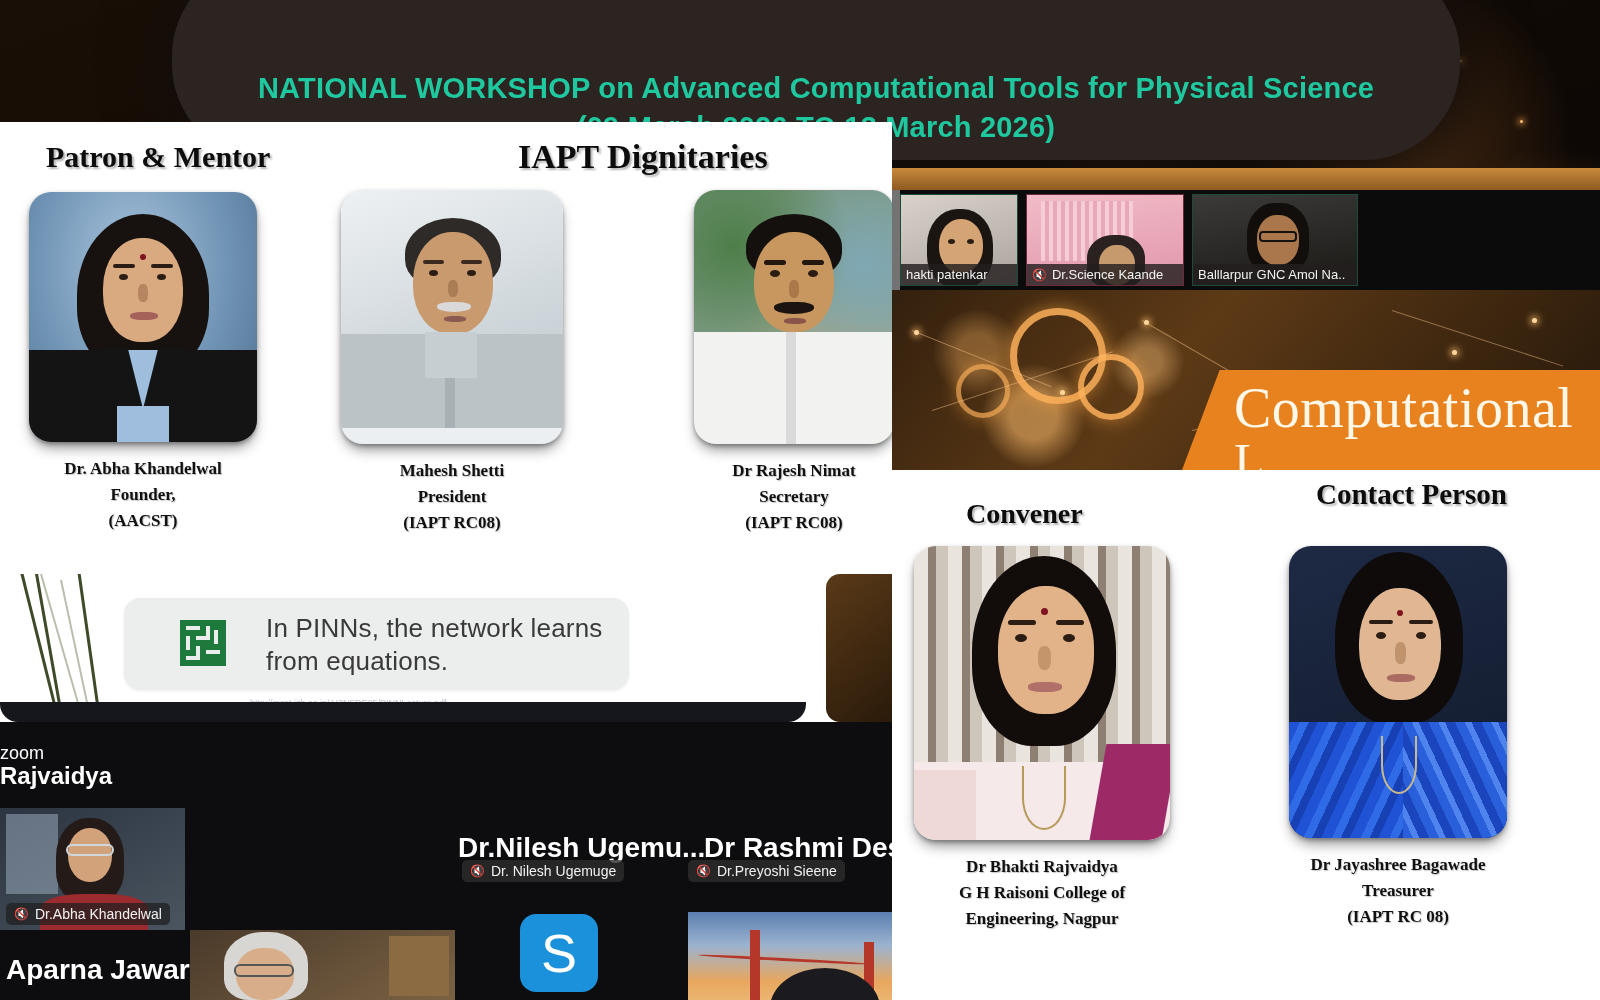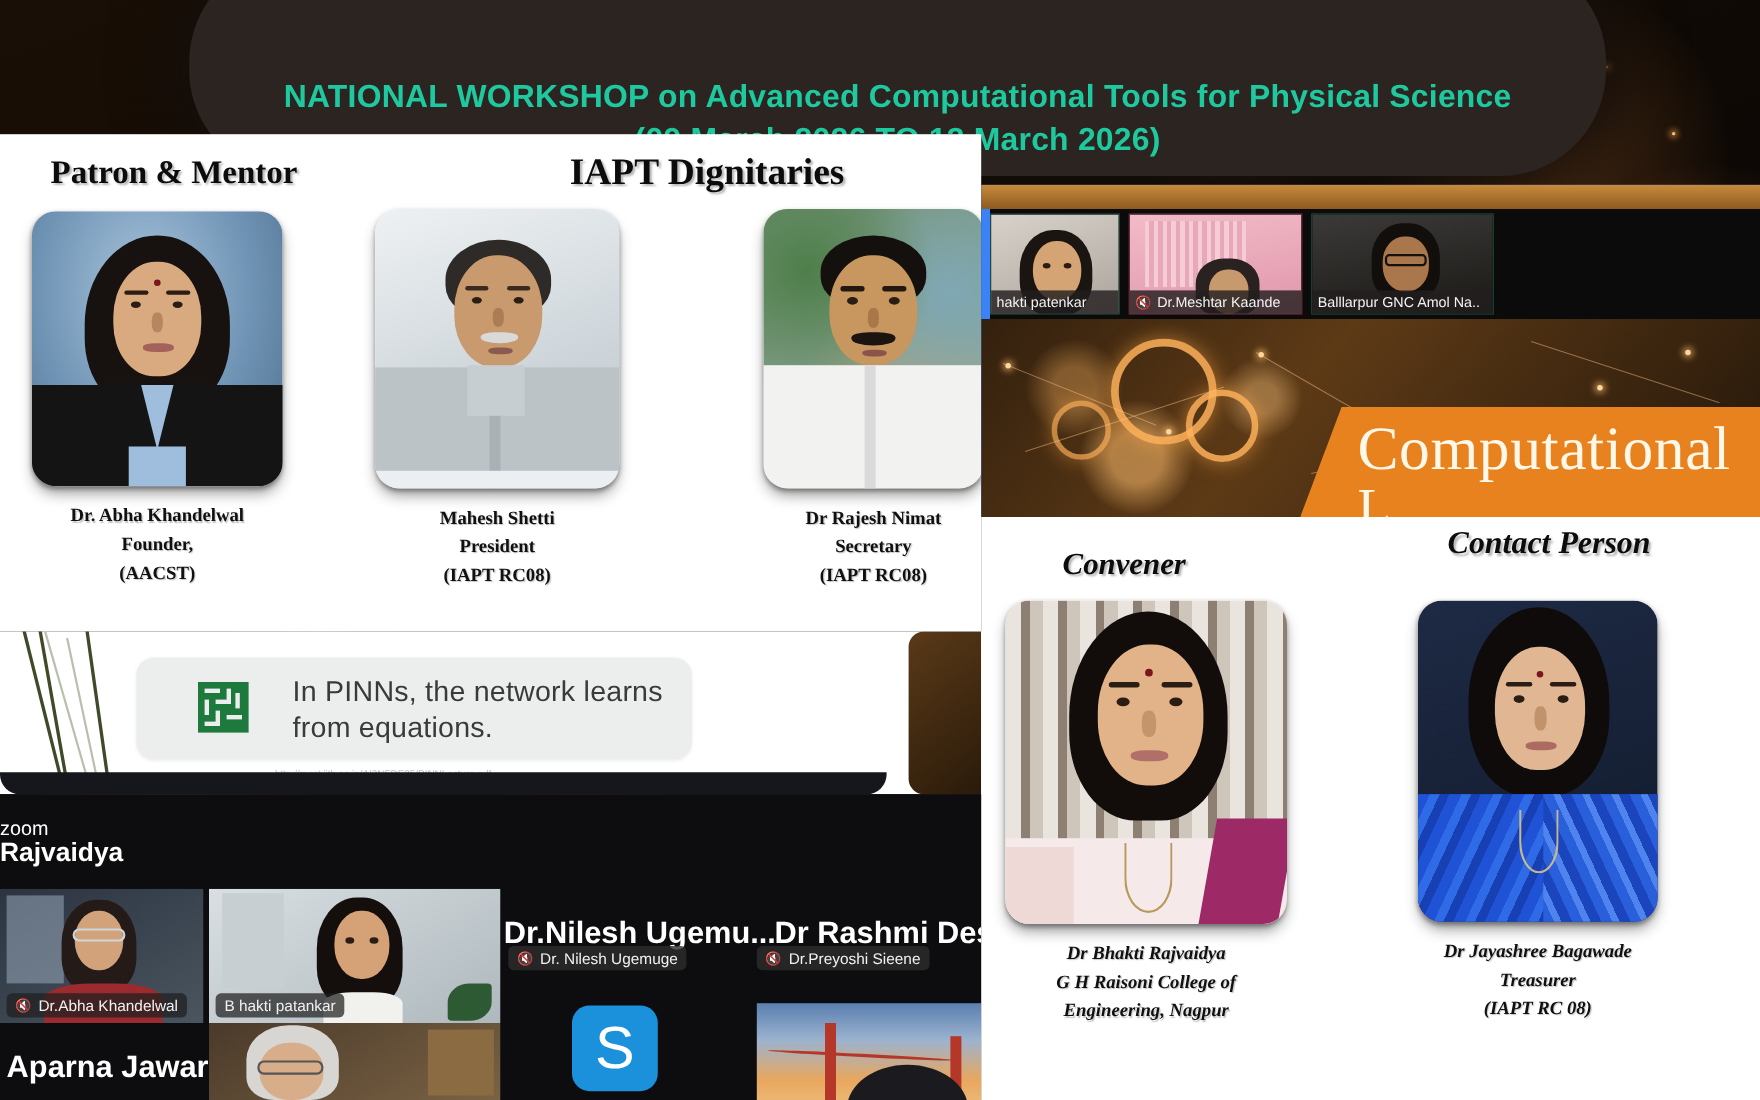--- a/index.html
+++ b/index.html
@@ -45,21 +45,21 @@
   }
   #title-line-1 { font-size:29px; }
   #title-line-2 { font-size:29px; }
 
   
   .panel { position:absolute; background:#ffffff; overflow:hidden; }
 
   
   #people-panel-left { left:0; top:122px; width:892px; height:452px; }
   
-  #people-panel-right { left:892px; top:470px; width:708px; height:530px;font-style:italic; }
+  #people-panel-right { left:892px; top:470px; width:708px; height:530px; }
 
   .section-heading {
     position:absolute;
     font-family:"Liberation Serif", serif;
     font-weight:bold; color:#0c0c0c;
     text-shadow:2px 2px 2px rgba(120,120,120,.55);
     white-space:nowrap;
   }
 
   .person { position:absolute; text-align:center; }
@@ -85,21 +85,21 @@
   .pt .brow { position:absolute; border-radius:3px; }
   .pt .eye  { position:absolute; border-radius:50%; background:#2b1d14; }
   .pt .nose { position:absolute; border-radius:40%; }
   .pt .mouth{ position:absolute; border-radius:40%; }
   .pt .stache { position:absolute; border-radius:40% 40% 50% 50%; }
   .pt .bindi{ position:absolute; border-radius:50%; background:#7d1420; }
 
   
   #zoom-top {
     position:absolute; left:892px; top:168px; width:708px; height:302px;
-    background:#3b82f6; overflow:hidden;
+    background:#737373; overflow:hidden;
   }
   #zoom-top .woodbar {
     position:absolute; left:0; top:0; width:100%; height:22px;
     background:linear-gradient(180deg,#c88a3c,#8e5a21);
   }
   #zoom-top .tiles {
     position:absolute; left:8px; top:22px; width:700px; height:100px;
     background:#0b0b0b; display:flex; gap:8px; padding:4px 0 0 0;
   }
   #zoom-top .tile {
@@ -357,21 +357,21 @@
       </div>
     </div>
 
     <div class="tile" style="width:158px;border-color:#6b2b3a;">
       <div class="tbg" style="background:linear-gradient(170deg,#f2bbc8,#e097ab);"></div>
       <div style="position:absolute;left:14px;top:6px;width:92px;height:60px;background:repeating-linear-gradient(90deg,#f6ccd6 0 4px,#e7a8ba 4px 8px);"></div>
       <div style="position:absolute;left:60px;top:40px;width:58px;height:52px;border-radius:44% 44% 34% 34%;background:#2a2220;"></div>
       <div style="position:absolute;left:72px;top:50px;width:36px;height:40px;border-radius:46%;background:#c79a6d;"></div>
       <div class="nm">
         <span class="mute-ico">🔇</span>
-        <span>Dr.Meshtar Kaande</span>
+        <span>Dr.Science Kaande</span>
       </div>
     </div>
 
     <div class="tile" style="width:166px;">
       <div class="tbg" style="background:linear-gradient(170deg,#3c3a38,#1a1916);"></div>
       <div style="position:absolute;left:54px;top:8px;width:62px;height:70px;border-radius:44% 44% 36% 36%;background:#120e0c;"></div>
       <div style="position:absolute;left:64px;top:20px;width:42px;height:50px;border-radius:46%;background:#a9774b;"></div>
       <div style="position:absolute;left:66px;top:36px;width:38px;height:11px;border:2px solid #14120f;border-radius:4px;"></div>
       <div class="nm">
         <span>Balllarpur GNC Amol Na..</span>
@@ -447,33 +447,20 @@
     <div style="position:absolute;left:56px;top:10px;width:68px;height:84px;border-radius:46% 46% 36% 36%;background:#241a18;"></div>
     <div style="position:absolute;left:68px;top:20px;width:44px;height:54px;border-radius:48%;background:#d2a27b;"></div>
     <div style="position:absolute;left:66px;top:36px;width:48px;height:12px;border:2px solid #cfd6dc;border-radius:6px;"></div>
     <div style="position:absolute;left:40px;bottom:0;width:108px;height:36px;background:#9c2b2f;border-radius:40% 40% 0 0;"></div>
     <div class="lbl">
       <span class="mute-ico">🔇</span>
       <span>Dr.Abha Khandelwal</span>
     </div>
   </div>
 
-  <div class="vtile" style="left:190px;top:86px;width:265px;height:122px;">
-    <div class="vbg" style="background:linear-gradient(150deg,#d9dfe2,#aeb8bd);"></div>
-    <div style="position:absolute;left:12px;top:4px;width:56px;height:86px;background:#c8cfd2;"></div>
-    <div style="position:absolute;left:98px;top:8px;width:78px;height:100px;border-radius:46% 46% 36% 36%;background:#140f0d;"></div>
-    <div style="position:absolute;left:114px;top:20px;width:50px;height:62px;border-radius:48%;background:#d4a276;"></div>
-    <div style="position:absolute;left:124px;top:44px;width:8px;height:6px;border-radius:50%;background:#2b1d14;"></div>
-    <div style="position:absolute;left:146px;top:44px;width:8px;height:6px;border-radius:50%;background:#2b1d14;"></div>
-    <div style="position:absolute;left:104px;bottom:0;width:72px;height:28px;background:#f1f1ee;border-radius:36% 36% 0 0;"></div>
-    <div style="position:absolute;right:8px;bottom:2px;width:40px;height:34px;background:#2d5a33;border-radius:50% 10% 50% 10%;"></div>
-    <div class="lbl">
-      <span>B hakti patankar</span>
-    </div>
-  </div>
 
   <div class="vtile" style="left:190px;top:208px;width:265px;height:70px;">
     <div class="vbg" style="background:linear-gradient(150deg,#4a3a2a,#7a6244);"></div>
     <div style="position:absolute;left:34px;top:2px;width:84px;height:68px;border-radius:46% 46% 30% 30%;background:#d8d6d2;"></div>
     <div style="position:absolute;left:46px;top:18px;width:58px;height:52px;border-radius:46%;background:#d7ae89;"></div>
     <div style="position:absolute;left:44px;top:34px;width:60px;height:13px;border:2px solid #555;border-radius:6px;"></div>
     <div style="position:absolute;right:6px;top:6px;width:60px;height:60px;background:#8a6b42;"></div>
   </div>
 
   <div class="lbl" style="position:absolute;left:462px;bottom:118px;background:rgba(45,45,45,.8);color:#f1f1f1;font-family:'Liberation Sans',sans-serif;font-size:14px;padding:3px 8px;border-radius:5px;white-space:nowrap;display:flex;align-items:center;gap:6px;">

